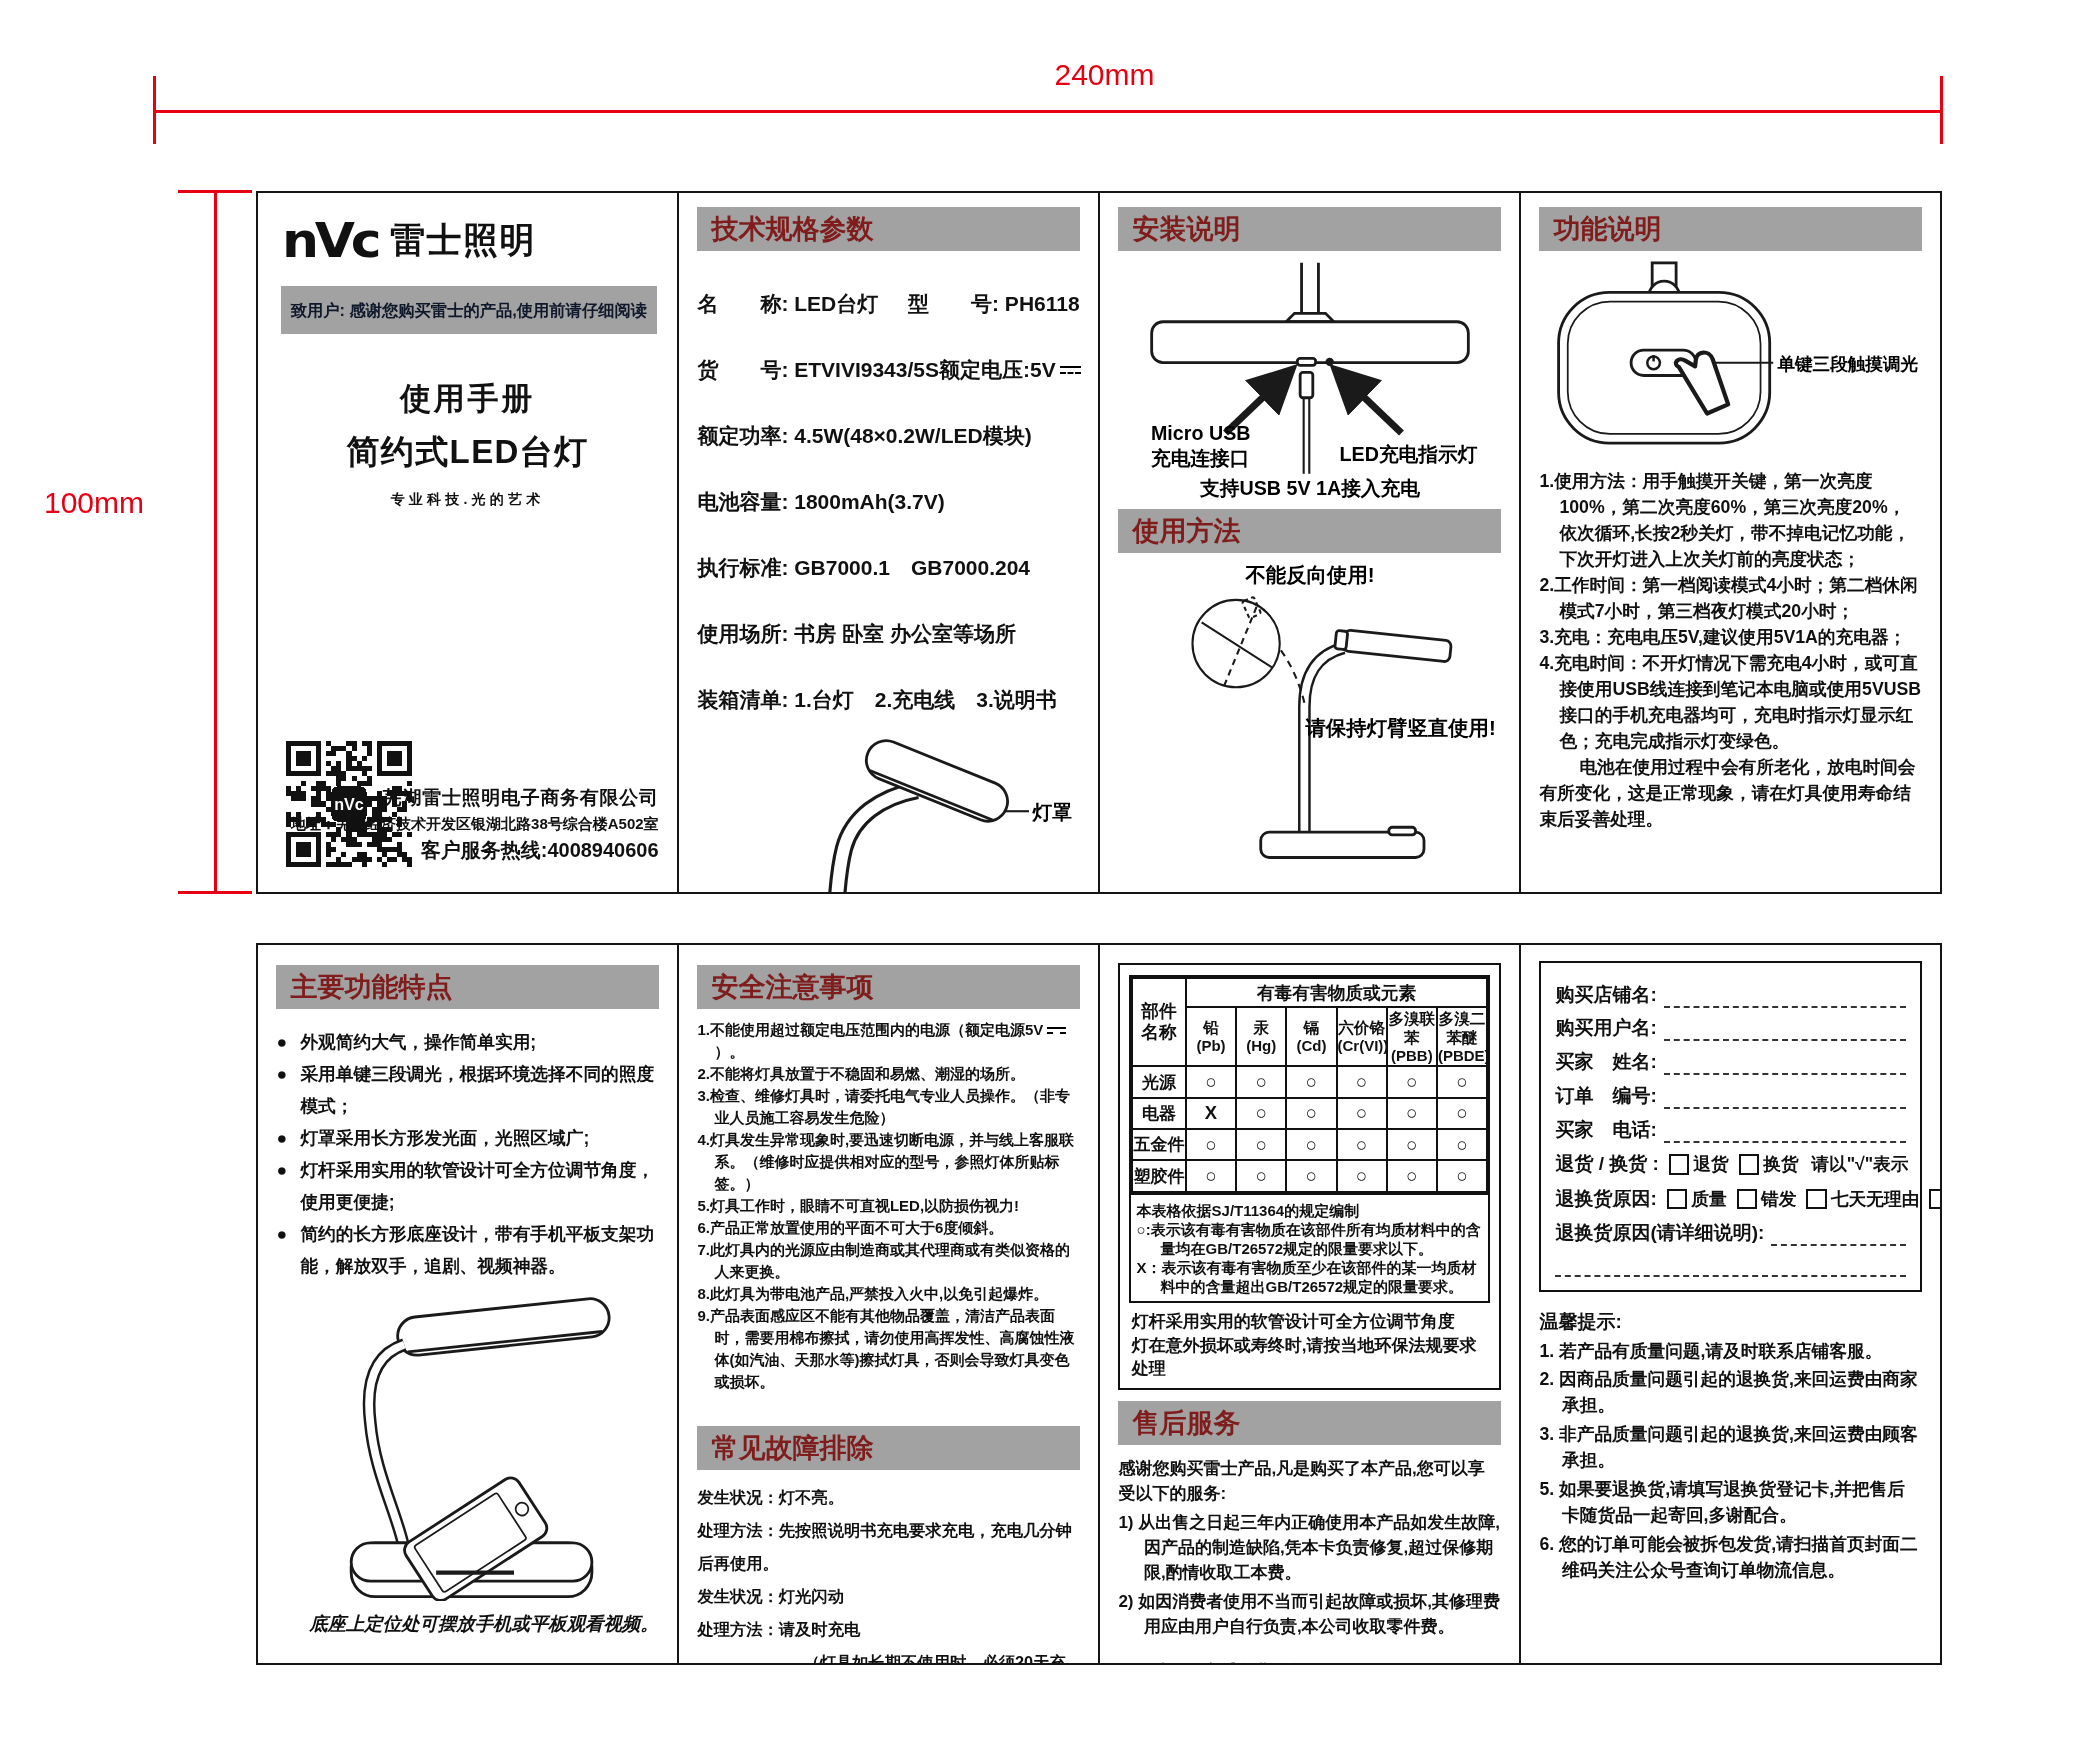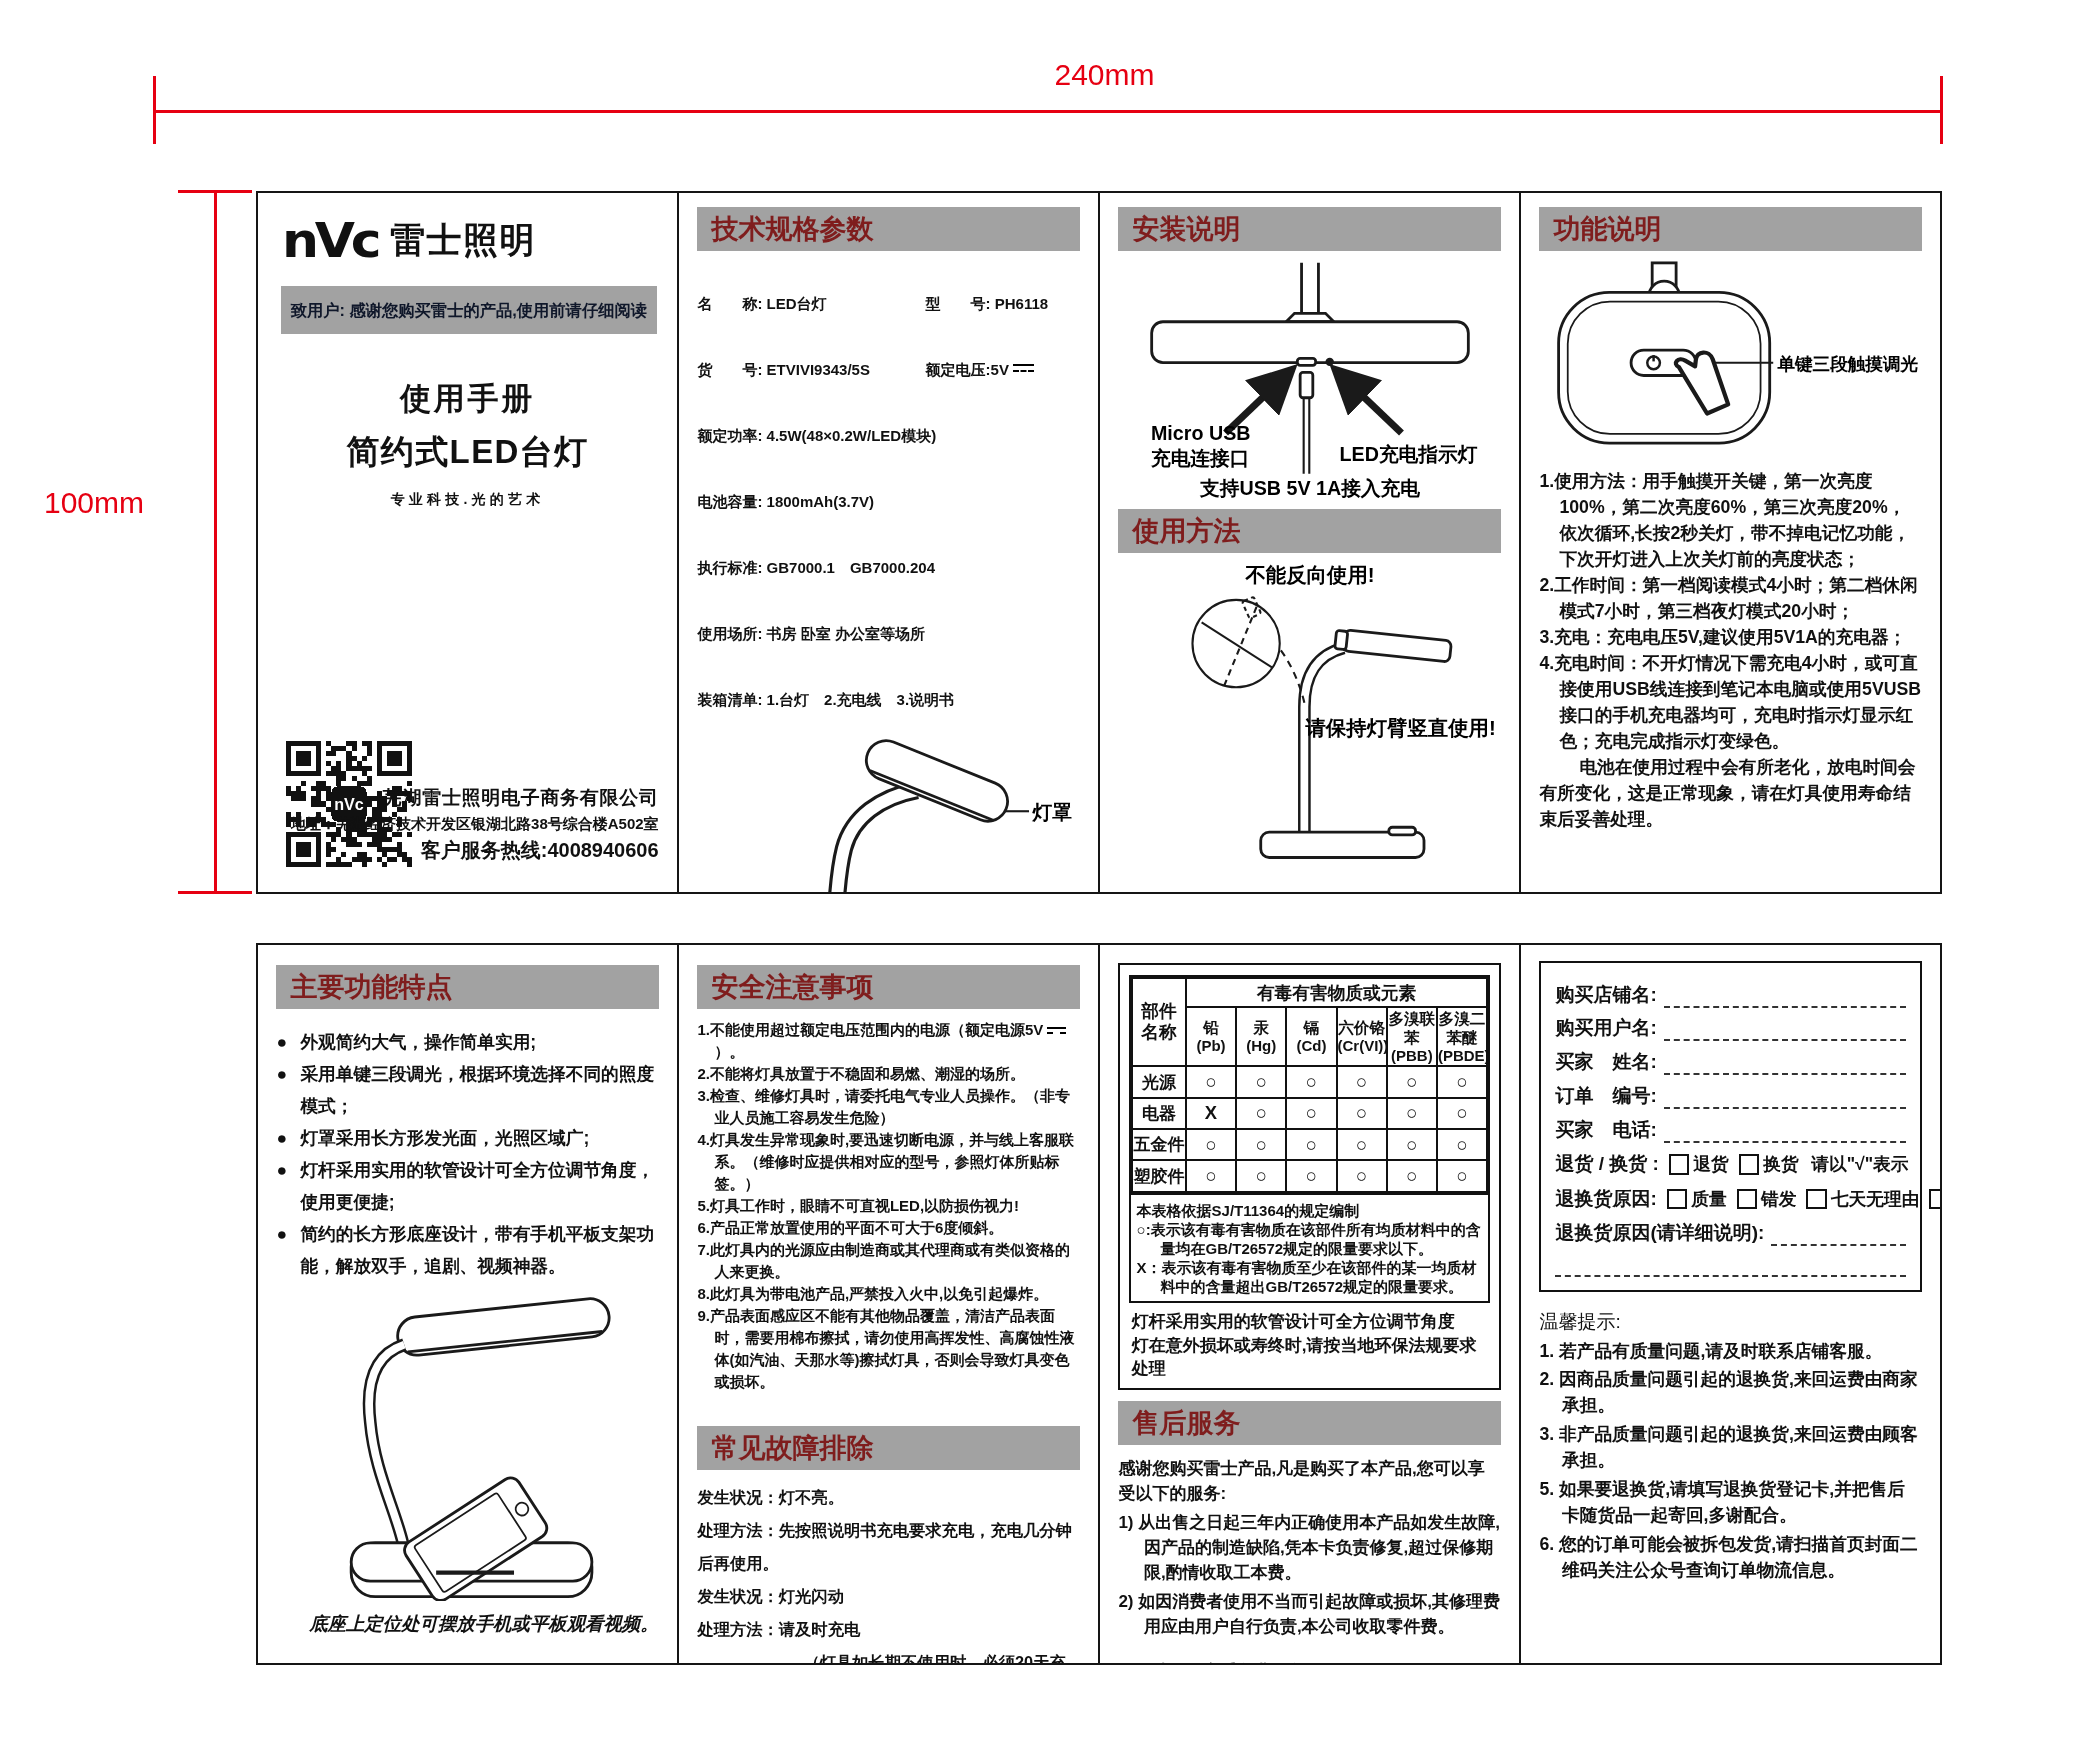--- a/index.html
+++ b/index.html
@@ -37,21 +37,21 @@
   .cover-t2{font-size:33px;font-weight:700;margin-top:10px;letter-spacing:1.4px;}
   .cover-slogan{font-size:14px;font-weight:700;margin-top:15.6px;letter-spacing:4.2px;}
   .qr{position:absolute;left:28px;bottom:25.5px;width:126px;height:126px;}
   .company{position:absolute;right:18.4px;bottom:28px;text-align:right;}
   .company .c1{font-size:19px;font-weight:900;letter-spacing:0.7px;}
   .company .c2{font-size:15px;font-weight:700;margin-top:4.2px;}
   .company .c3{font-size:20px;font-weight:900;margin-top:2.8px;}
 
   
   .spec-rows{margin-top:11.3px;}
-  .spec-row{display:flex;font-size:15px;font-weight:700;line-height:26px;margin-top:40px;}
+  .spec-row{display:flex;font-size:21px;font-weight:700;line-height:26px;margin-top:40px;}
   .spec-row .l{flex:1 1 auto;white-space:nowrap;}
   .spec-row .r{flex:0 0 154px;white-space:nowrap;}
   .dc{display:inline-block;width:21px;height:12.7px;margin-left:4.2px;position:relative;}
   .dc::before{content:"";position:absolute;left:0;right:0;top:2.1px;border-top:2.8px solid #000;}
   .dc::after{content:"";position:absolute;left:0;right:0;top:7.8px;border-top:2.8px dashed #000;}
 
   svg text{font-family:"Liberation Sans", sans-serif;}
   .diagram{display:block;margin:4.2px auto 0 auto;}
 
   
@@ -100,21 +100,21 @@
   .card-box{border:2.1px solid #111;margin-top:15.6px;padding:11.3px 14px 7px 14px;}
   .fline{display:flex;align-items:flex-end;margin:7.8px 0;font-size:19px;font-weight:700;}
   .fline .lab{flex:0 0 auto;white-space:nowrap;}
   .dash{flex:1 1 auto;border-bottom:2.1px dashed #333;height:21px;margin-left:7px;}
   .dash-full{border-bottom:2.1px dashed #333;height:21px;margin:7px 0 5.7px 0;}
   .cbrow{display:flex;align-items:center;margin:8.5px 0;font-size:17.7px;font-weight:700;flex-wrap:nowrap;}
   .cbrow .lab{font-size:19px;white-space:nowrap;}
   .cb{display:inline-block;width:16.3px;height:16.3px;border:2.1px solid #111;margin:0 4.2px 0 10px;flex:0 0 auto;}
   .cbtxt{white-space:nowrap;}
   .cbnote{margin-left:12.7px;white-space:nowrap;}
-  .tips-title{font-size:19px;font-weight:400;margin-top:17px;}
+  .tips-title{font-size:19px;font-weight:700;margin-top:17px;}
   .tip{font-size:17.7px;line-height:26px;font-weight:700;padding-left:22.7px;text-indent:-22.7px;margin-top:2.8px;}
 </style>
 </head>
 <body>
 
 <div class="page">
 
   <div class="dimh-label">240mm</div>
   <div class="dimh-line"></div>
   <div class="dimh-tick" style="left:153px;"></div>

